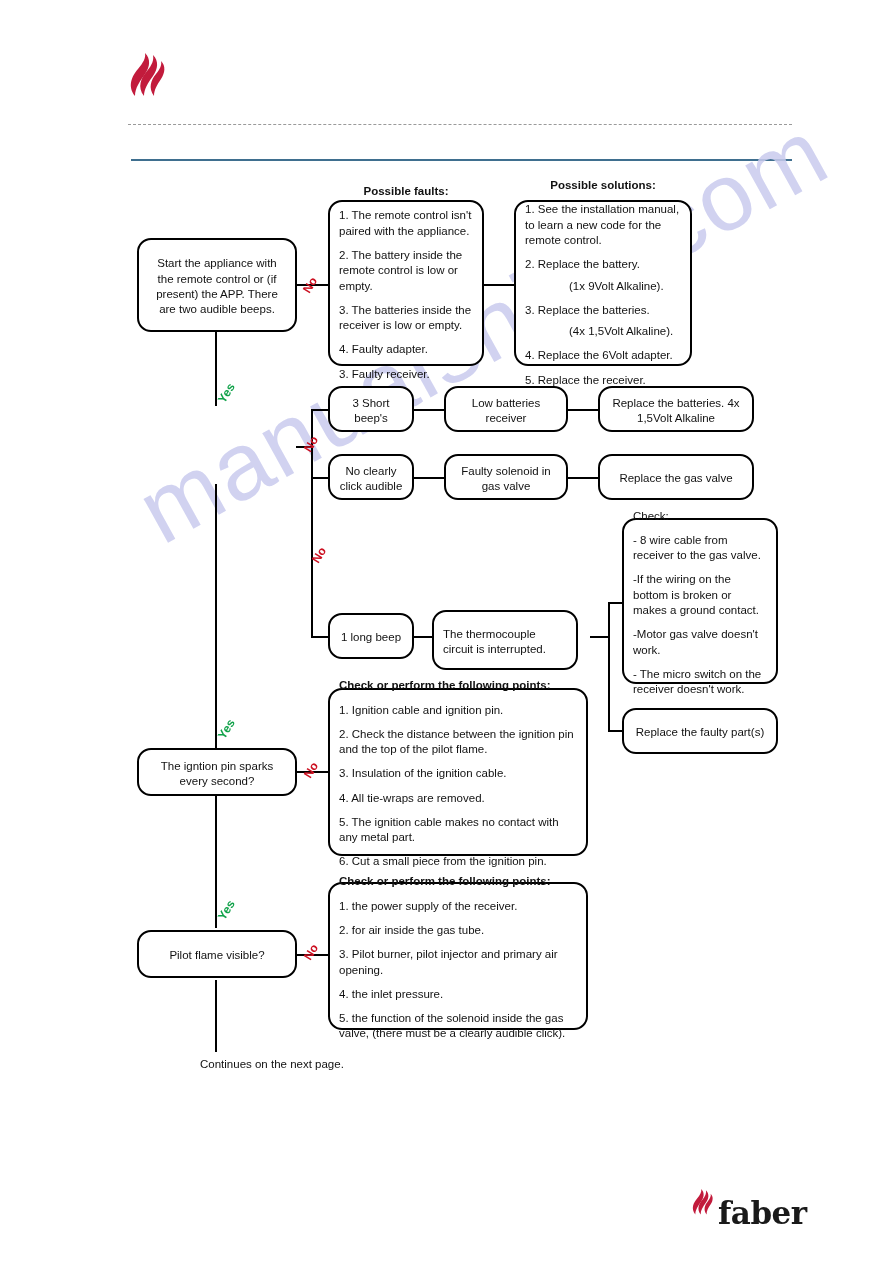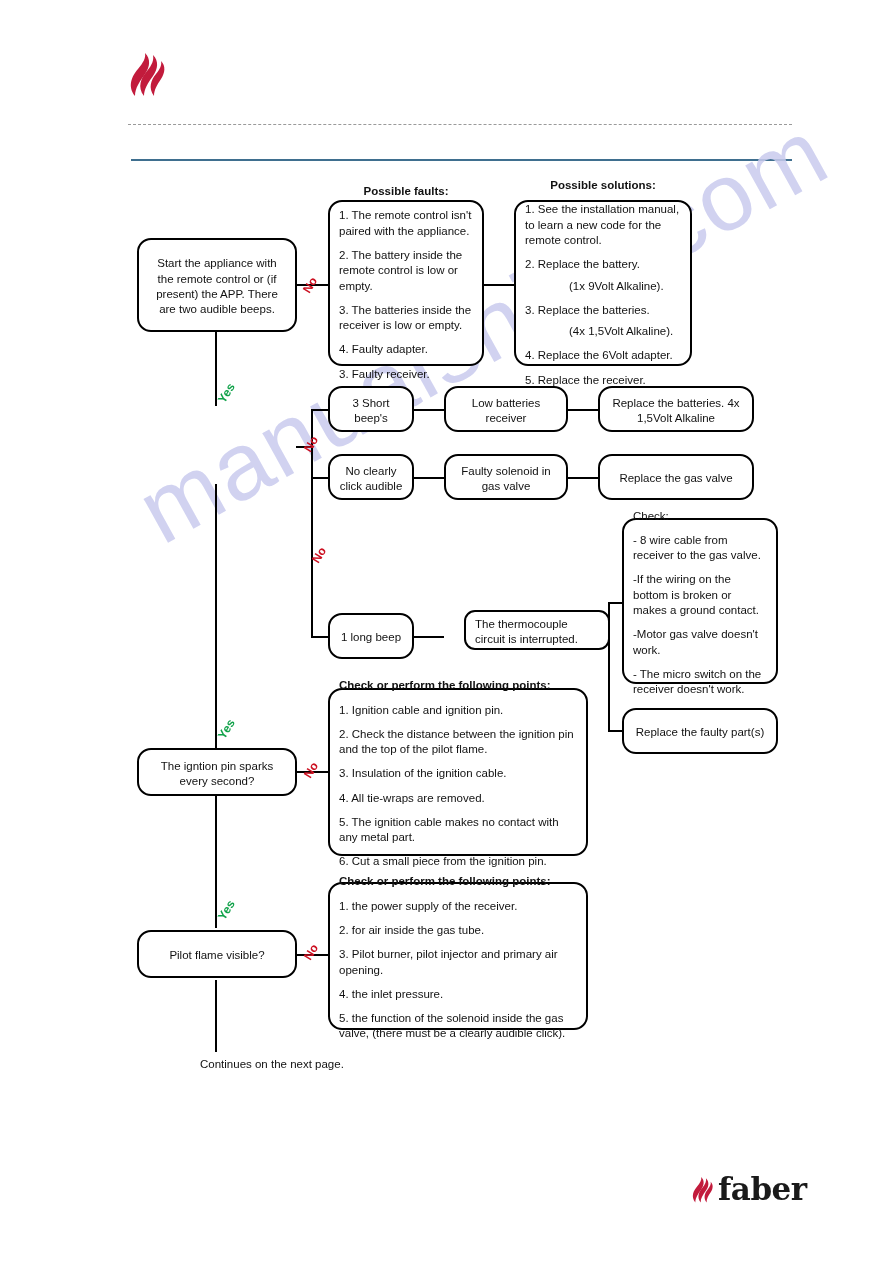--- a/index.html
+++ b/index.html
@@ -133,20 +133,21 @@
     align-items: center;
     gap: 2px;
   }
   .footer-logo .wordmark {
     font-family: "DejaVu Serif", serif;
     font-weight: bold;
     font-size: 31px;
     letter-spacing: -0.5px;
     color: #1a1a1a;
     line-height: 1;
+    margin-top: 24px;
   }
 </style>
 </head>
 <body>
 
 <div id="page">
 
   <svg class="logo-flame" viewBox="0 0 44 46">
     <g fill="#c21b3c">
       <path d="M9 44 C1 34 6 24 12 17 C17 11 20 6 19 1 C25 7 24 15 19 22 C14 29 9 36 9 44 Z"></path>
@@ -236,21 +237,21 @@
   </div>
 
   <div class="node center" style="left:598px; top:454px; width:156px; height:46px;">
     <div class="ln">Replace the gas valve</div>
   </div>
 
   <div class="node center" style="left:328px; top:613px; width:86px; height:46px;">
     <div class="ln">1 long beep</div>
   </div>
 
-  <div class="node left" style="left:464px; top:610px; width:146px; height:40px;border-radius:11px;">
+  <div class="node left" style="left:432px; top:610px; width:146px; height:60px;">
     <div class="ln">The thermocouple circuit is interrupted.</div>
   </div>
 
   <div class="node left" style="left:622px; top:518px; width:156px; height:166px;">
     <div class="ln">Check:</div>
     <div class="ln">- 8 wire cable from receiver to the gas valve.</div>
     <div class="ln">-If the wiring on the bottom is broken or makes a ground contact.</div>
     <div class="ln">-Motor gas valve doesn't work.</div>
     <div class="ln">- The micro switch on the receiver doesn't work.</div>
   </div>

